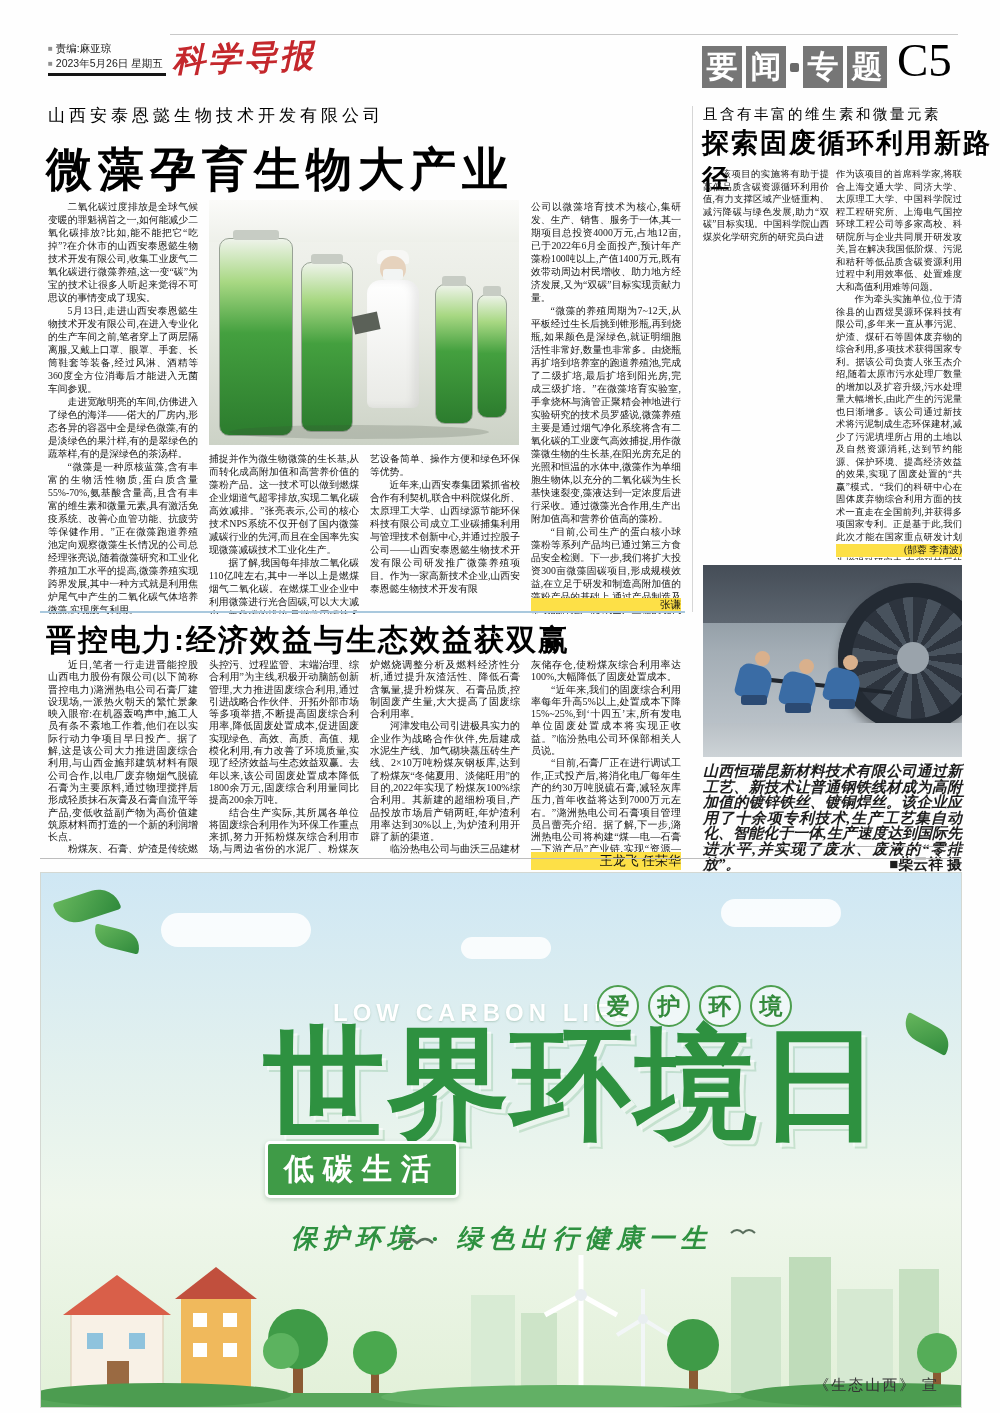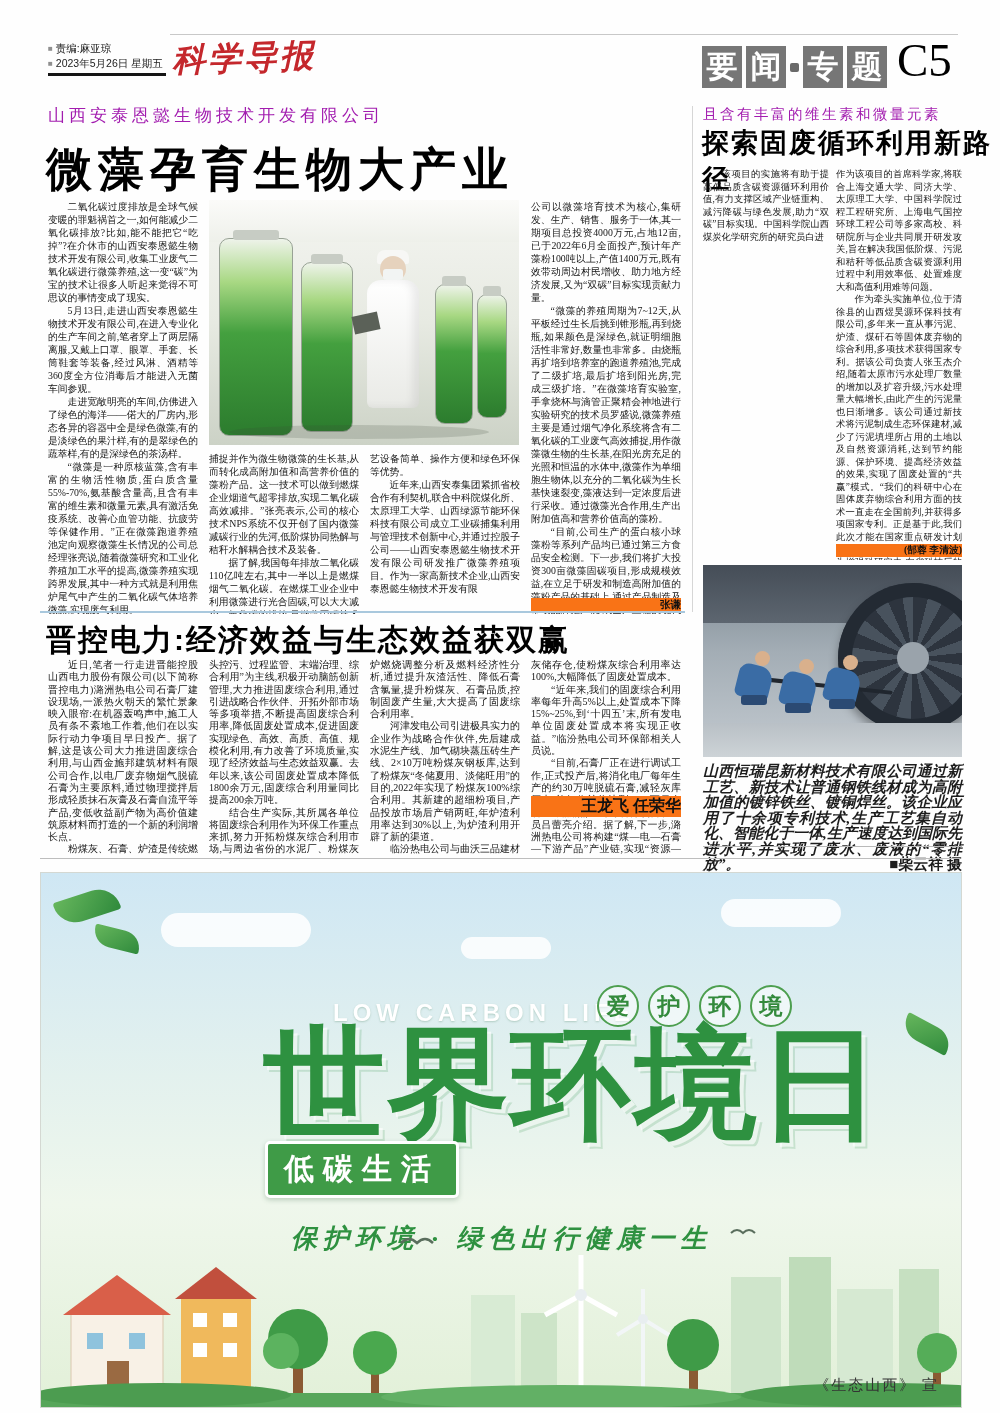--- a/index.html
+++ b/index.html
@@ -14,25 +14,25 @@
   .mast-bar{position:absolute;left:48px;top:73px;width:118px;height:3px;background:#151515;}
   .logo{position:absolute;left:172px;top:36px;color:#c4272c;font-size:33px;font-weight:bold;
         font-style:italic;letter-spacing:3px;transform:rotate(-2deg);font-family:"Liberation Serif",serif;}
   .section-blocks{position:absolute;left:702px;top:46px;display:flex;align-items:center;gap:4px;}
   .sq{width:40px;height:42px;background:#767676;color:#fff;font-family:"Liberation Sans",sans-serif;
       font-weight:bold;font-size:31px;display:flex;align-items:center;justify-content:center;}
   .secdot{width:9px;height:9px;background:#6a6a6a;border-radius:2px;}
   .pageno{position:absolute;left:897px;top:33px;font-size:47px;font-family:"Liberation Serif",serif;color:#000;}
 
   
-  .kicker{font-family:Liberation Serif, serif;color:#a21caf;}
+  .kicker{font-family:Liberation Serif, serif;color:#000000;}
   .col{position:absolute;overflow:hidden;text-align:justify;color:#141414;}
   .col p{margin:0;text-indent:2em;}
   .col p.cont{text-indent:0;}
-  .byline{position:absolute;text-align:right;font-weight:bold;background:#f97316;}
+  .byline{position:absolute;text-align:right;font-weight:normal;background:#fde047;}
 
   
   .algae-kicker{position:absolute;left:48px;top:104px;font-size:17px;letter-spacing:4px;}
   .algae-headline{position:absolute;left:46px;top:127px;font-family:"Liberation Sans",sans-serif;
                   font-weight:900;font-size:46px;letter-spacing:6px;color:#000;margin-top:12px;}
   .a-col{top:200px;width:150px;height:414px;font-size:9.8px;line-height:13px;}
   #a-col1{left:48px;} #a-col4{left:531px;}
   #a-col2,#a-col3{top:452px;height:162px;}
   #a-col2{left:209px;} #a-col3{left:370px;}
   .algae-byline{left:531px;top:598px;width:150px;font-size:10.5px;}
@@ -80,21 +80,21 @@
               text-align:justify;font-style:italic;font-weight:bold;color:#1d1d1d;}
   .pn-credit{float:right;font-style:normal;}
   .pn-rule{position:absolute;left:703px;top:846px;width:259px;height:1px;background:#b9b9b9;}
 
   
   .power-rule-top{position:absolute;left:40px;top:611px;width:645px;height:2px;background:#a9c8dd;}
   .power-headline{position:absolute;left:46px;top:620px;font-family:"Liberation Sans",sans-serif;
                   font-weight:900;font-size:30px;letter-spacing:2px;color:#000;}
   .p-col{top:659px;width:150px;height:196px;font-size:10px;line-height:12.3px;}
   #p-col1{left:48px;} #p-col2{left:209px;} #p-col3{left:370px;} #p-col4{left:531px;}
-  .power-byline{left:531px;top:796px;width:150px;font-size:16px;}
+  .power-byline{left:531px;top:852px;width:150px;font-size:13px;}
 
   .page-rule{position:absolute;left:40px;top:858px;width:920px;height:1px;background:#bdbdbd;}
 
   
   .poster{position:absolute;left:40px;top:872px;width:920px;height:534px;border:1px solid #d4d8d2;overflow:hidden;
           background:linear-gradient(180deg,#cfe7f4 0%,#e3f1ee 38%,#eff7ec 62%,#e2f0d8 100%);}
   .cloud{position:absolute;background:#fff;border-radius:50px;opacity:.85;}
   .leafpatch{position:absolute;width:64px;height:26px;border-radius:4px 30px 4px 30px;
              background:linear-gradient(135deg,#67b75d,#2f8a3c);}
   .poster-english{position:absolute;left:292px;top:126px;font-family:"Liberation Sans",sans-serif;
@@ -163,21 +163,21 @@
       <div class="p-cap"></div>
         <div class="p-head"></div>
         <div class="p-mask"></div>
       <div class="p-body"></div>
         <div class="p-board"></div>
     </div>
     <div class="floor-shadow"></div>
   </div>
 
   <div class="col a-col" id="a-col2">
-    <p class="cont">捕捉并作为微生物微藻的生长基,从而转化成高附加值和高营养价值的藻粉产品。这一技术可以做到燃煤企业烟道气超零排放,实现二氧化碳高效减排。”张亮表示,公司的核心技术NPS系统不仅开创了国内微藻减碳行业的先河,低阶煤协同热解与秸秆水解耦合技术及装备。</p>
+    <p class="cont">捕捉并作为微生物微藻的生长基,从而转化成高附加值和高营养价值的藻粉产品。这一技术可以做到燃煤企业烟道气超零排放,实现二氧化碳高效减排。”张亮表示,公司的核心技术NPS系统不仅开创了国内微藻减碳行业的先河,而且在全国率先实现微藻减碳技术工业化生产。</p>
     <p>据了解,我国每年排放二氧化碳110亿吨左右,其中一半以上是燃煤烟气二氧化碳。在燃煤工业企业中利用微藻进行光合固碳,可以大大减少二氧化碳的排放,且微藻固碳技术具有工</p>
   </div>
   <div class="col a-col" id="a-col3">
     <p class="cont">艺设备简单、操作方便和绿色环保等优势。</p>
     <p>近年来,山西安泰集团紧抓省校合作有利契机,联合中科院煤化所、太原理工大学、山西绿源节能环保科技有限公司成立工业碳捕集利用与管理技术创新中心,并通过控股子公司——山西安泰恩懿生物技术开发有限公司研发推广微藻养殖项目。作为一家高新技术企业,山西安泰恩懿生物技术开发有限</p>
   </div>
   <div class="col a-col" id="a-col4">
     <p class="cont">公司以微藻培育技术为核心,集研发、生产、销售、服务于一体,其一期项目总投资4000万元,占地12亩,已于2022年6月全面投产,预计年产藻粉100吨以上,产值1400万元,既有效带动周边村民增收、助力地方经济发展,又为“双碳”目标实现贡献力量。</p>
     <p>“微藻的养殖周期为7~12天,从平板经过生长后挑到锥形瓶,再到烧瓶,如果颜色是深绿色,就证明细胞活性非常好,数量也非常多。由烧瓶再扩培到培养室的跑道养殖池,完成了二级扩培,最后扩培到阳光房,完成三级扩培。”在微藻培育实验室,手拿烧杯与滴管正聚精会神地进行实验研究的技术员罗盛说,微藻养殖主要是通过烟气净化系统将含有二氧化碳的工业废气高效捕捉,用作微藻微生物的生长基,在阳光房充足的光照和恒温的水体中,微藻作为单细胞生物体,以充分的二氧化碳为生长基快速裂变,藻液达到一定浓度后进行采收。通过微藻光合作用,生产出附加值高和营养价值高的藻粉。</p>
     <p>“目前,公司生产的蛋白核小球藻粉等系列产品均已通过第三方食品安全检测。下一步,我们将扩大投资300亩微藻固碳项目,形成规模效益,在立足于研发和制造高附加值的藻粉产品的基础上,通过产品制造及市场品牌推广,形成全产业链的现代化生物企业。”谈及今后发展,张亮充满信心。</p>

